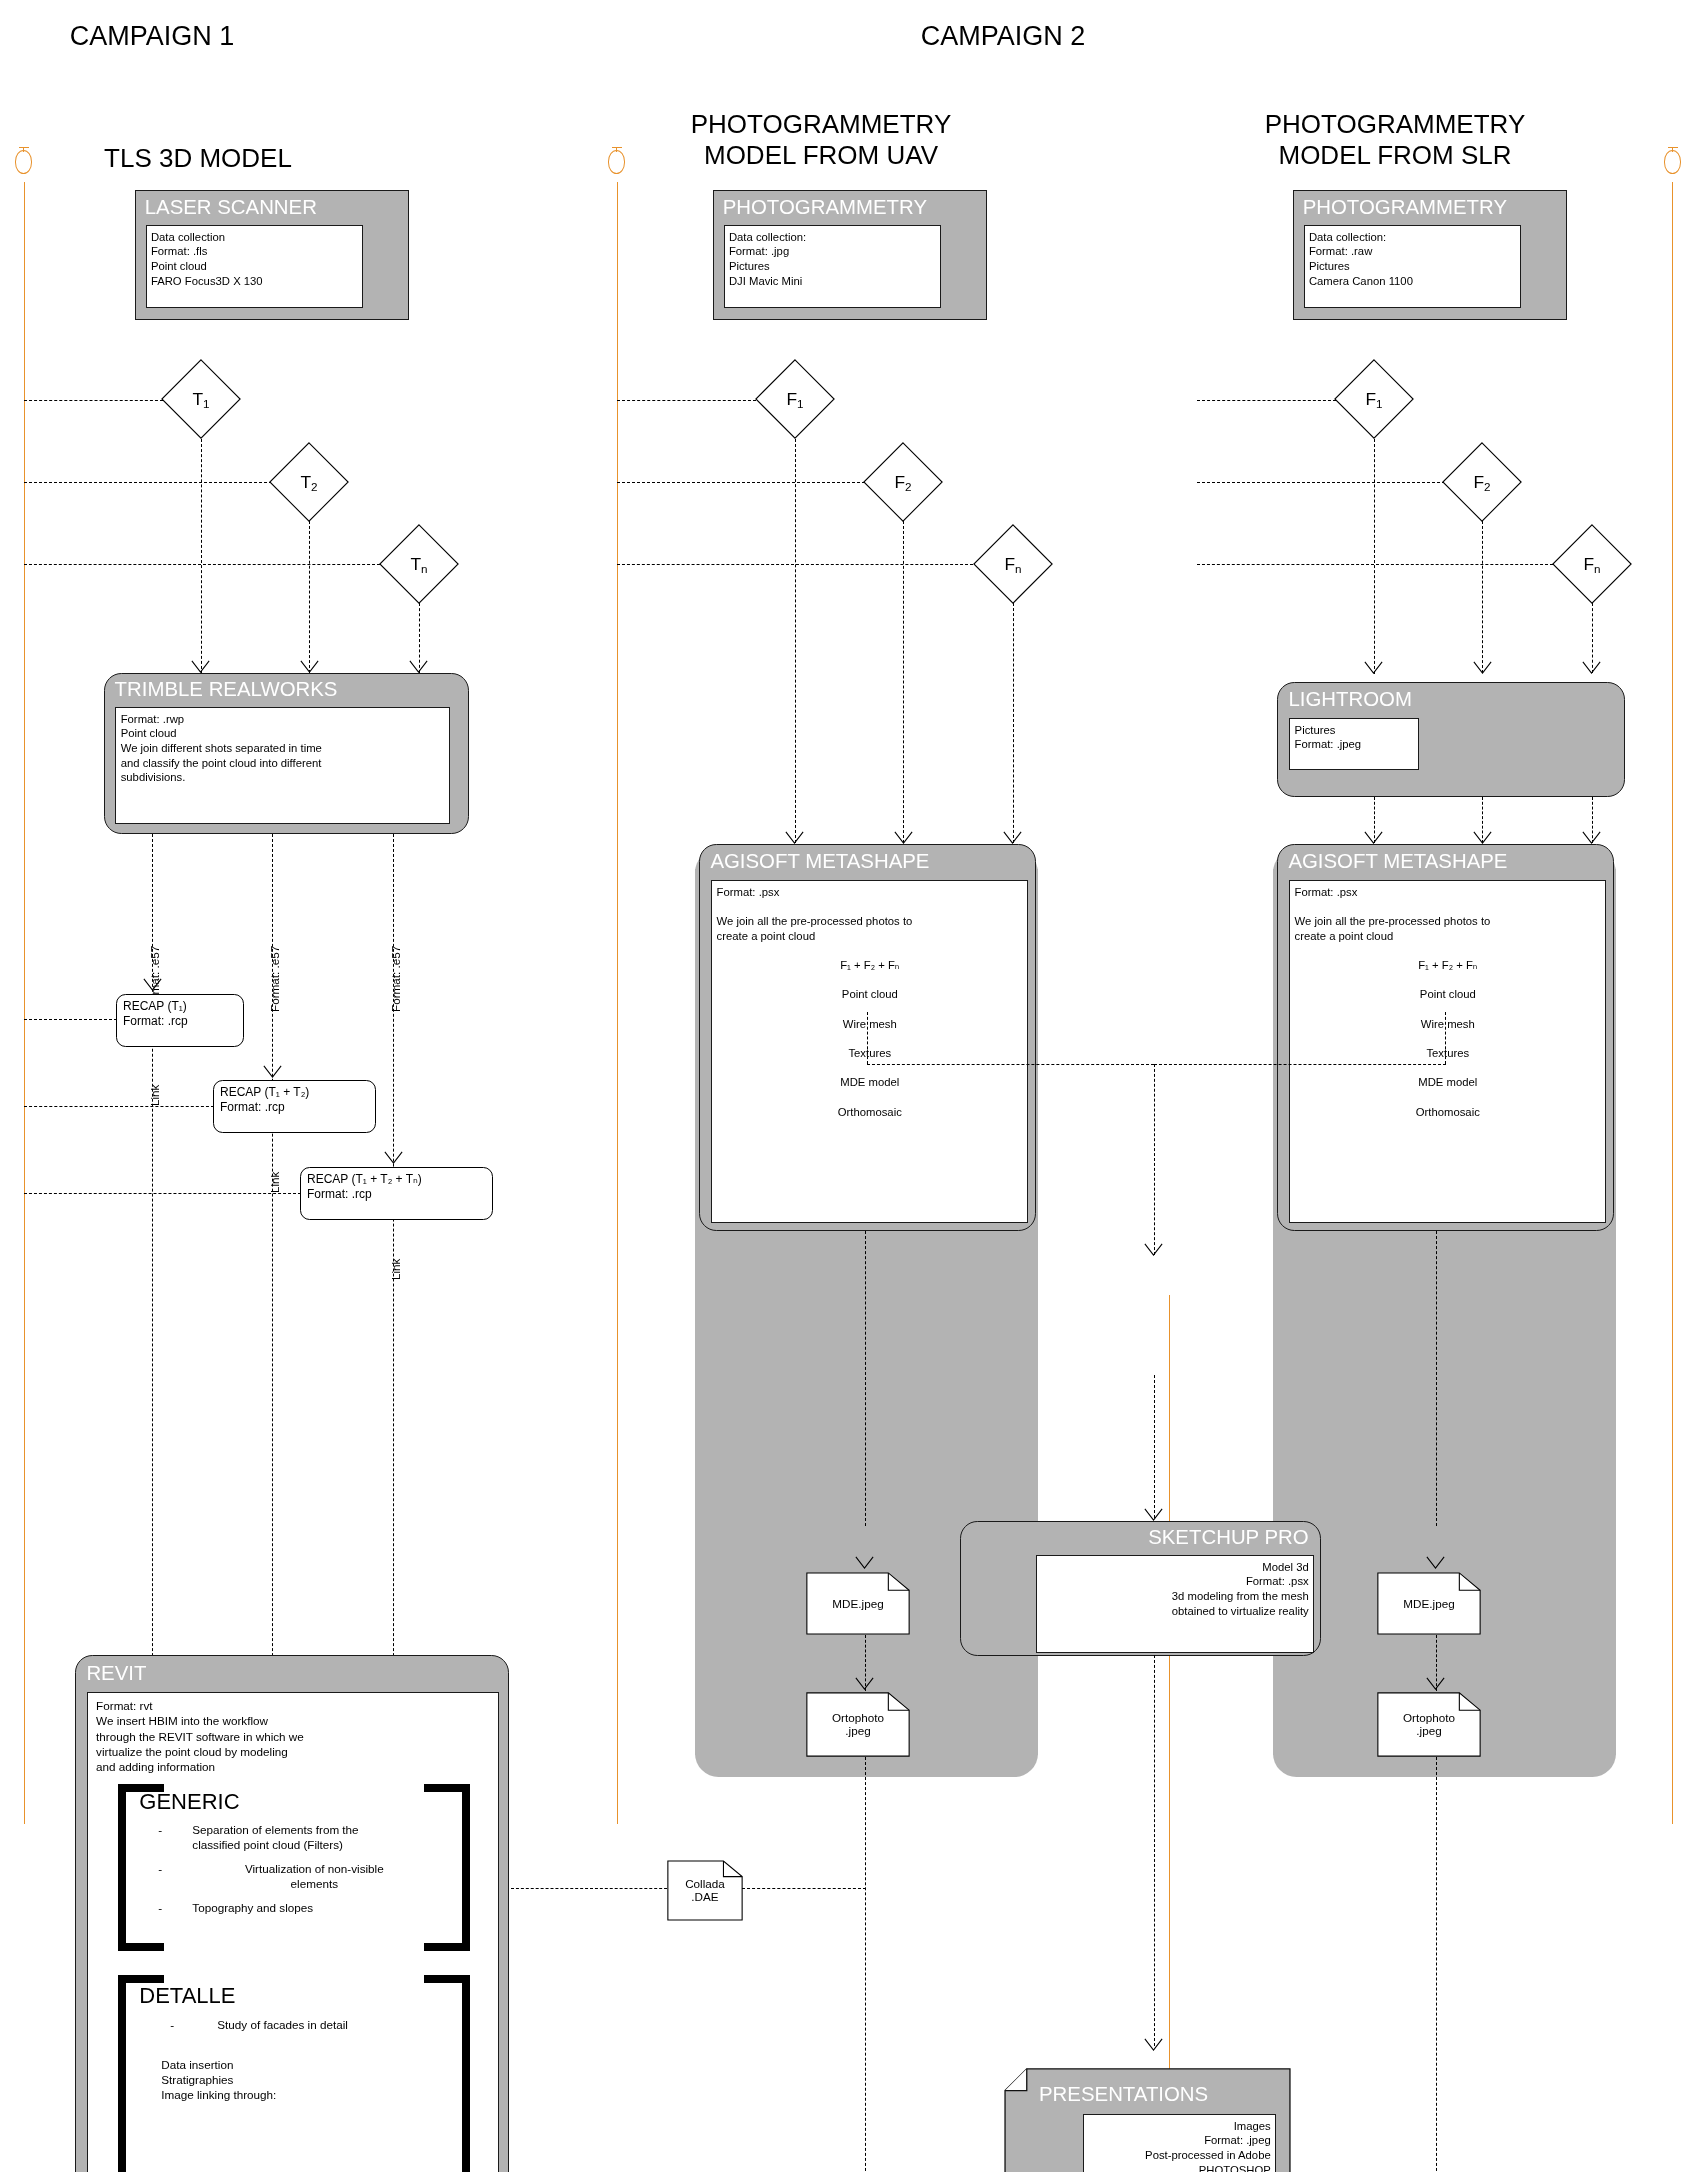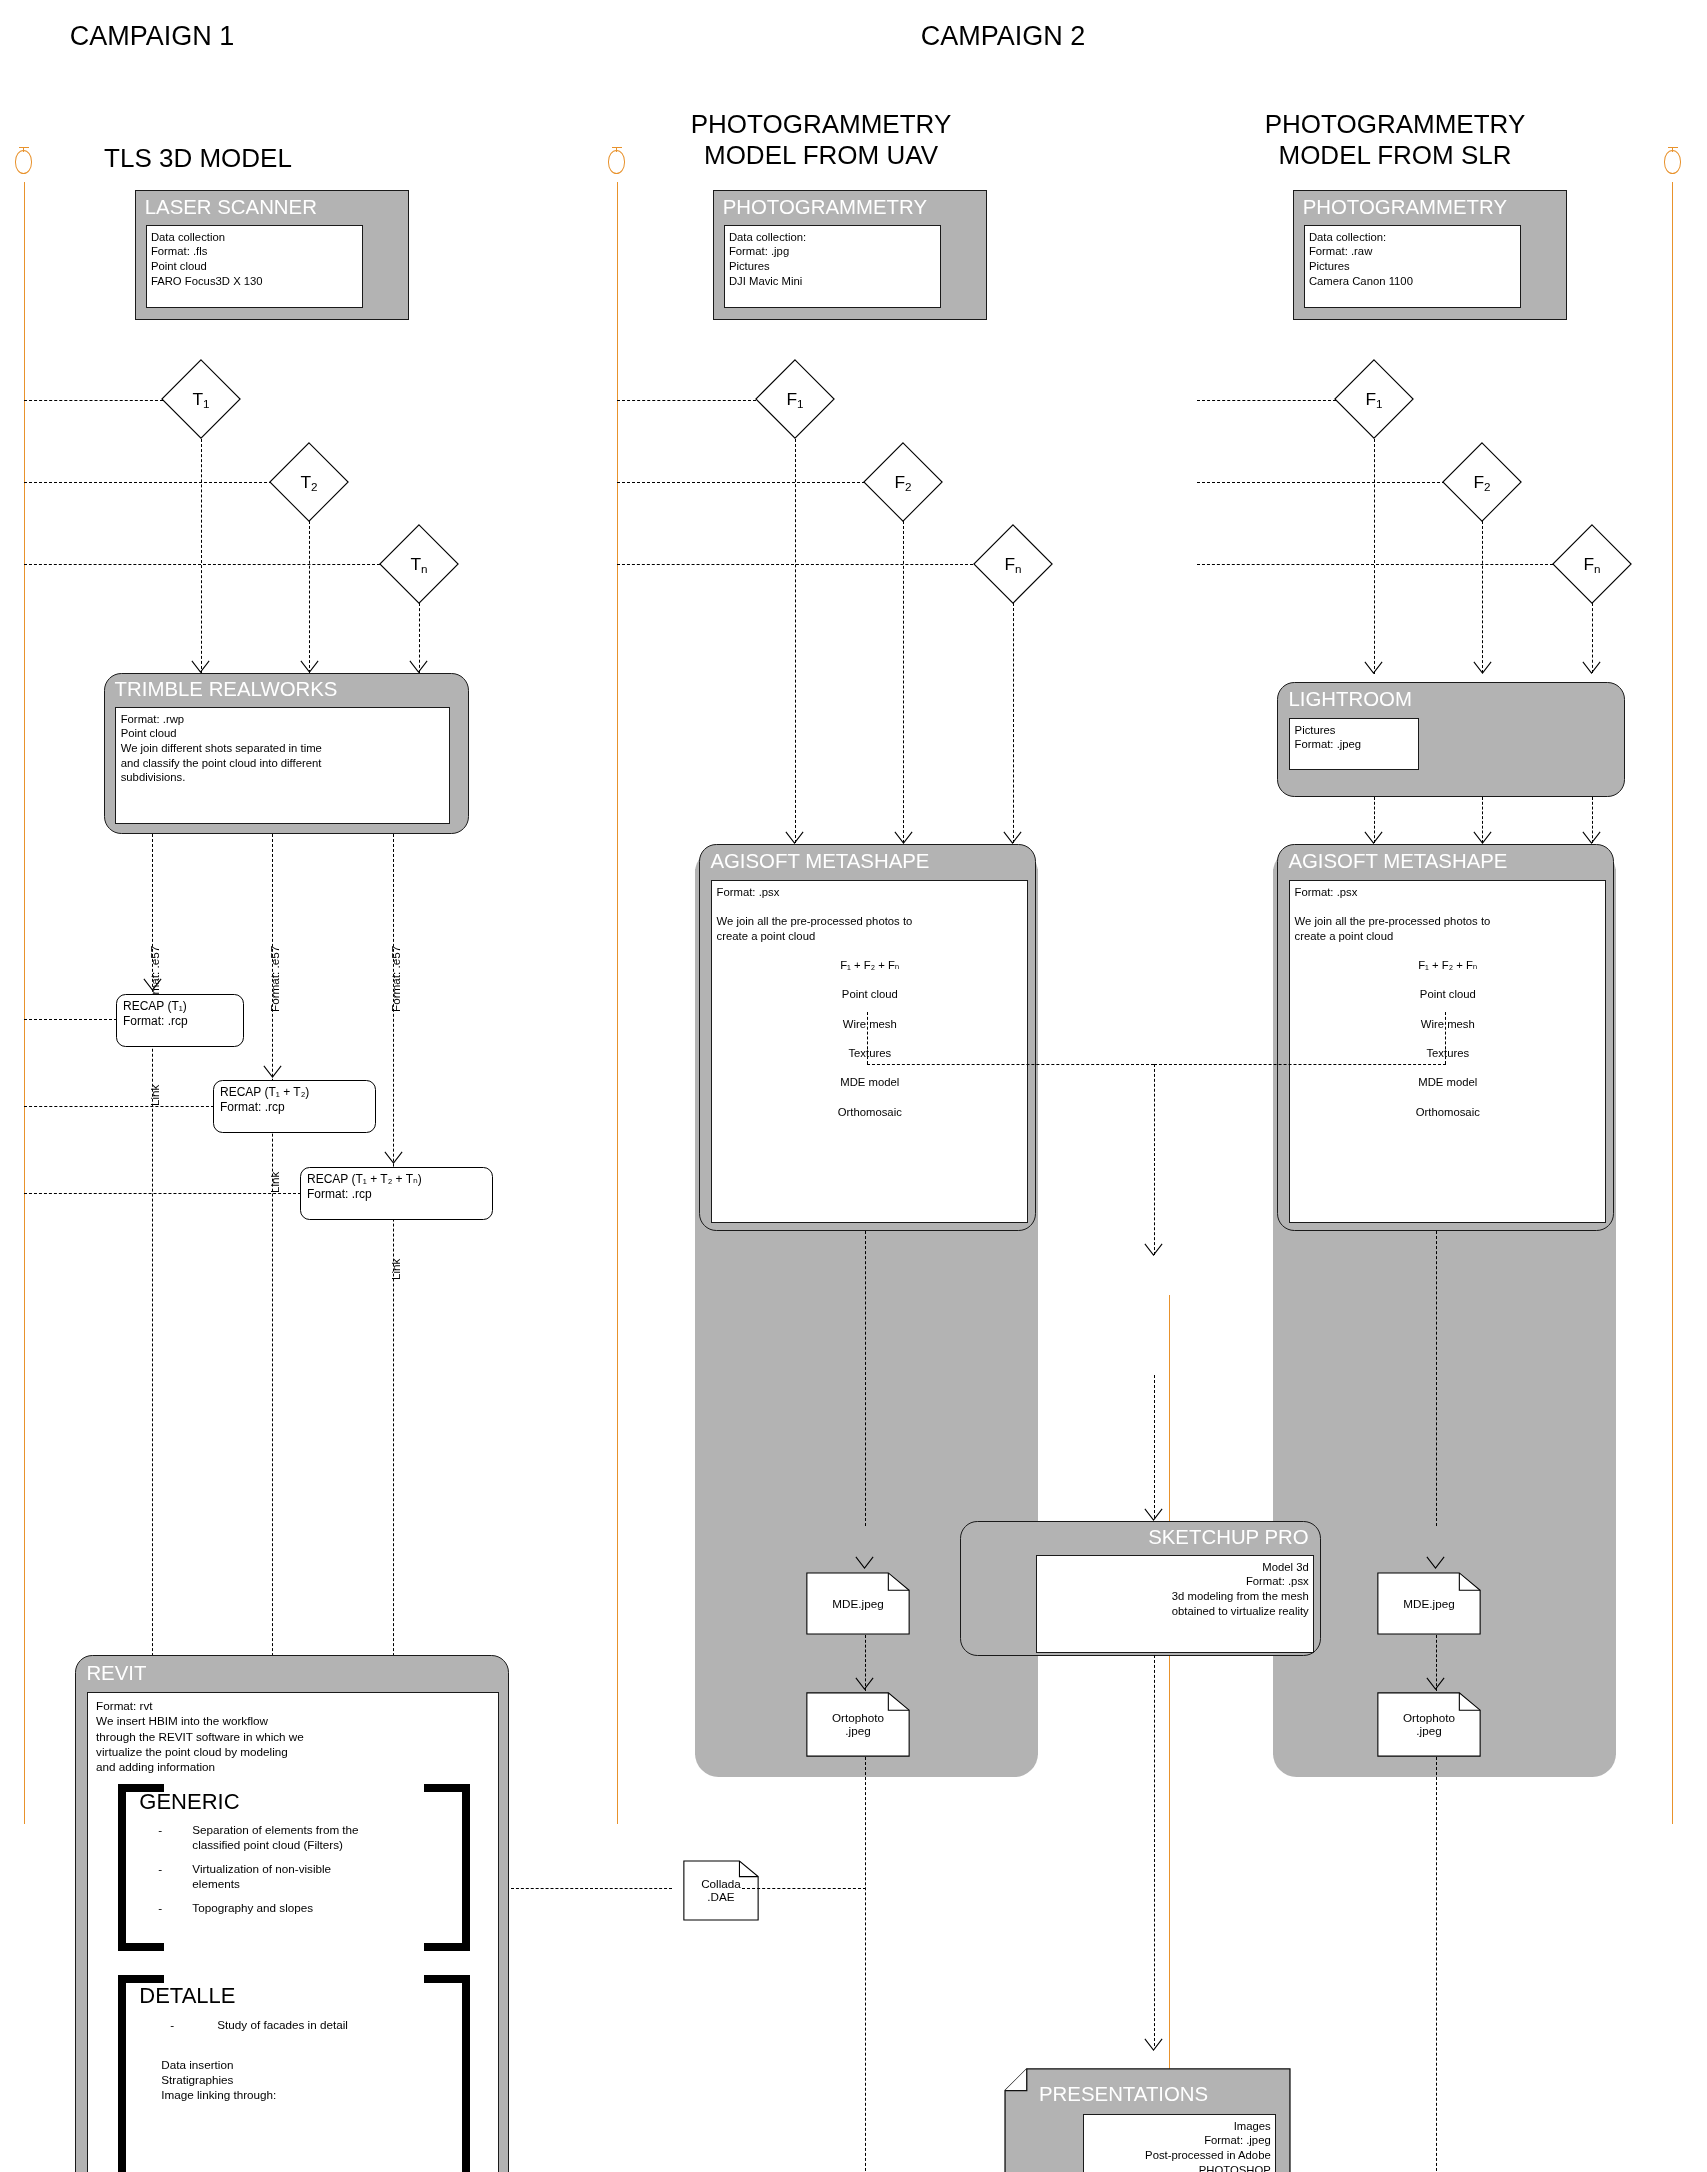--- a/index.html
+++ b/index.html
@@ -517,21 +517,21 @@
       <div class="grp-title" style="left:51px;top:96px;">GENERIC</div>
       <div class="bullet-row" style="left:70px;top:130px;width:278px;">
         <span style="position:absolute;left:0;">-</span>
         <div style="margin-left:34px;">
           <div>Separation of elements from the</div>
           <div>classified point cloud (Filters)</div>
         </div>
       </div>
       <div class="bullet-row" style="left:70px;top:169px;width:278px;">
         <span style="position:absolute;left:0;">-</span>
-        <div style="margin-left:34px;">
+        <div style="margin-left:34px;text-align:center;">
           <div>Virtualization of non-visible</div>
           <div>elements</div>
         </div>
       </div>
       <div class="bullet-row" style="left:70px;top:208px;width:278px;">
         <span style="position:absolute;left:0;">-</span>
         <div style="margin-left:34px;">
           <div>Topography and slopes</div>
         </div>
       </div>
@@ -554,21 +554,21 @@
       <div class="plaintext" style="left:73px;top:364px;">
         <div>Data insertion</div>
         <div>Stratigraphies</div>
         <div>Image linking through:</div>
       </div>
 
     </div>
   </div>
 
   <div class="h-dash" style="left:511px;top:1888px;width:161px;"></div>
-  <div class="doc" style="left:683px;top:1860px;width:76px;height:61px;">
+  <div class="doc" style="left:667px;top:1860px;width:76px;height:61px;">
     <svg width="76" height="61" viewBox="0 0 175 140">
         <path d="M2,2 H130 L173,38 V138 H2 Z" fill="#fff" stroke="#000" stroke-width="2.5"></path>
         <path d="M130,2 V38 H173" fill="none" stroke="#000" stroke-width="2.5"></path>
       </svg>
     <div class="txt">
       <div>Collada</div>
       <div>.DAE</div>
     </div>
   </div>
   <div class="h-dash" style="left:742px;top:1888px;width:124px;"></div>

